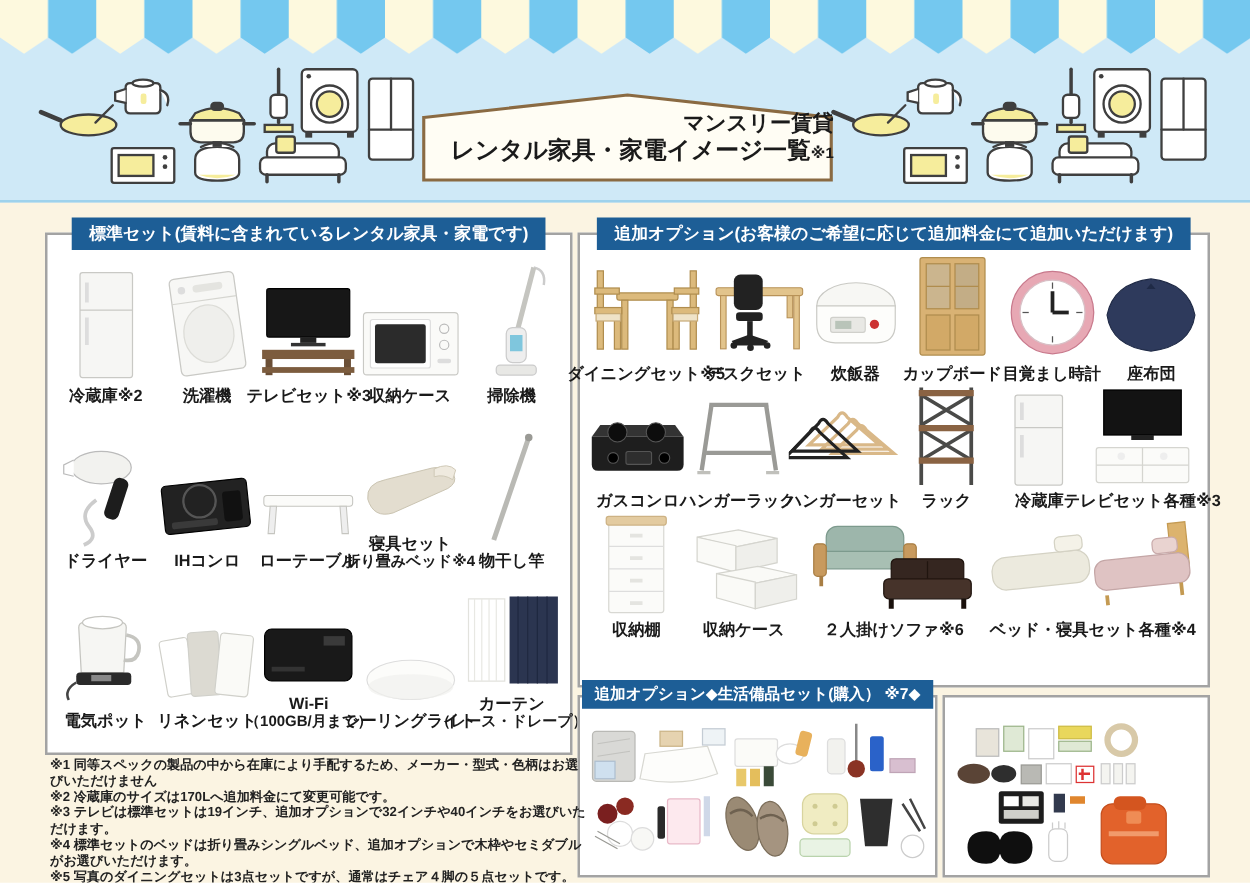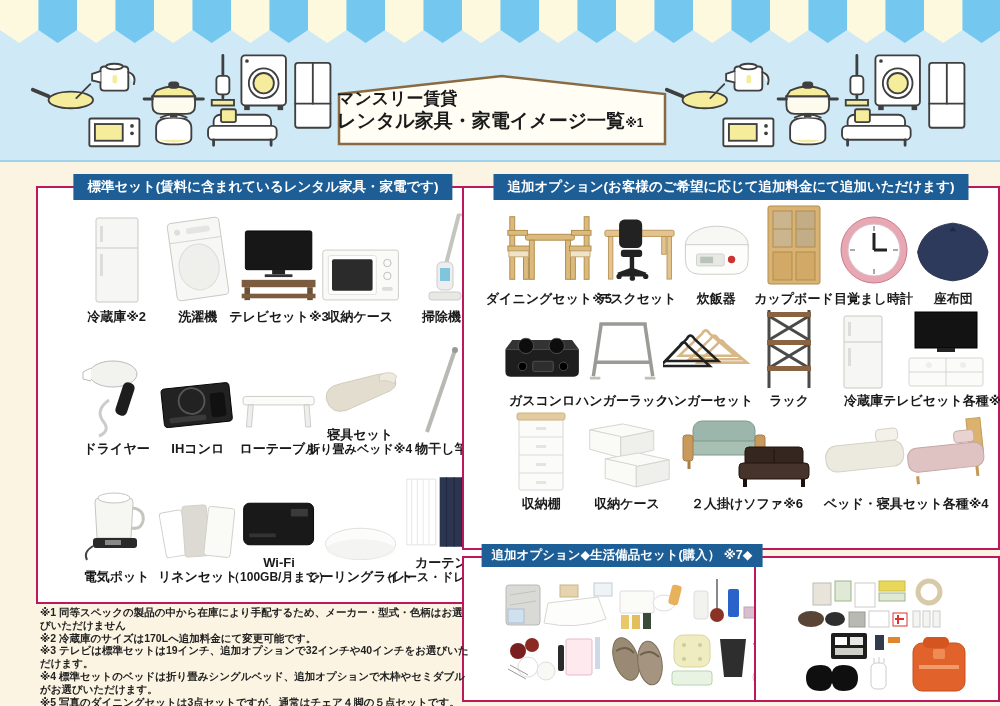--- a/index.html
+++ b/index.html
@@ -7,26 +7,26 @@
         font-family:"Liberation Sans","DejaVu Sans",sans-serif;color:#1a1a1a;}
   
   .awning{position:absolute;left:0;top:0;width:1000px;height:160px;background:#cfe9f7;border-bottom:2px solid #9ed2ec;}
   .awning .stripes{position:absolute;left:0;top:0;}
   .deco{position:absolute;top:44px;}
   .deco.left{left:30px;}
   .deco.right{left:664px;}
   
   .banner{position:absolute;left:337px;top:74px;width:330px;height:72px;z-index:5;}
   .banner svg{position:absolute;left:0;top:0;}
-  .banner .txt{position:absolute;left:0;top:14px;width:100%;text-align:left;line-height:1.25;}
+  .banner .txt{position:absolute;left:0;top:14px;width:100%;text-align:right;line-height:1.25;}
   .banner .l1{font-size:17px;font-weight:bold;}
   .banner .l2{font-size:19px;font-weight:bold;}
   .banner .note{font-size:12px;font-weight:bold;}
   
-  .secbox{position:absolute;background:#fff;border:2px solid #be185d;padding-left:32px;}
+  .secbox{position:absolute;background:#fff;border:2px solid #a3a3a3;}
   .box-standard{left:36px;top:186px;width:418px;height:414px;}
   .box-options{left:462px;top:186px;width:502px;height:360px;}
   .box-life{left:462px;top:556px;width:284px;height:142px;}
   .box-disaster{left:754px;top:556px;width:210px;height:142px;}
   .secheader{position:absolute;top:-14px;left:50%;transform:translateX(-50%);
              background:#1d5e96;color:#fff;font-weight:bold;font-size:13.5px;
              padding:4px 14px;white-space:nowrap;z-index:3;}
   .secheader.small{font-size:12.5px;padding:3px 10px;}
   
   .grid-std{display:grid;grid-template-columns:repeat(5,1fr);padding:20px 6px 2px;row-gap:16px;}

